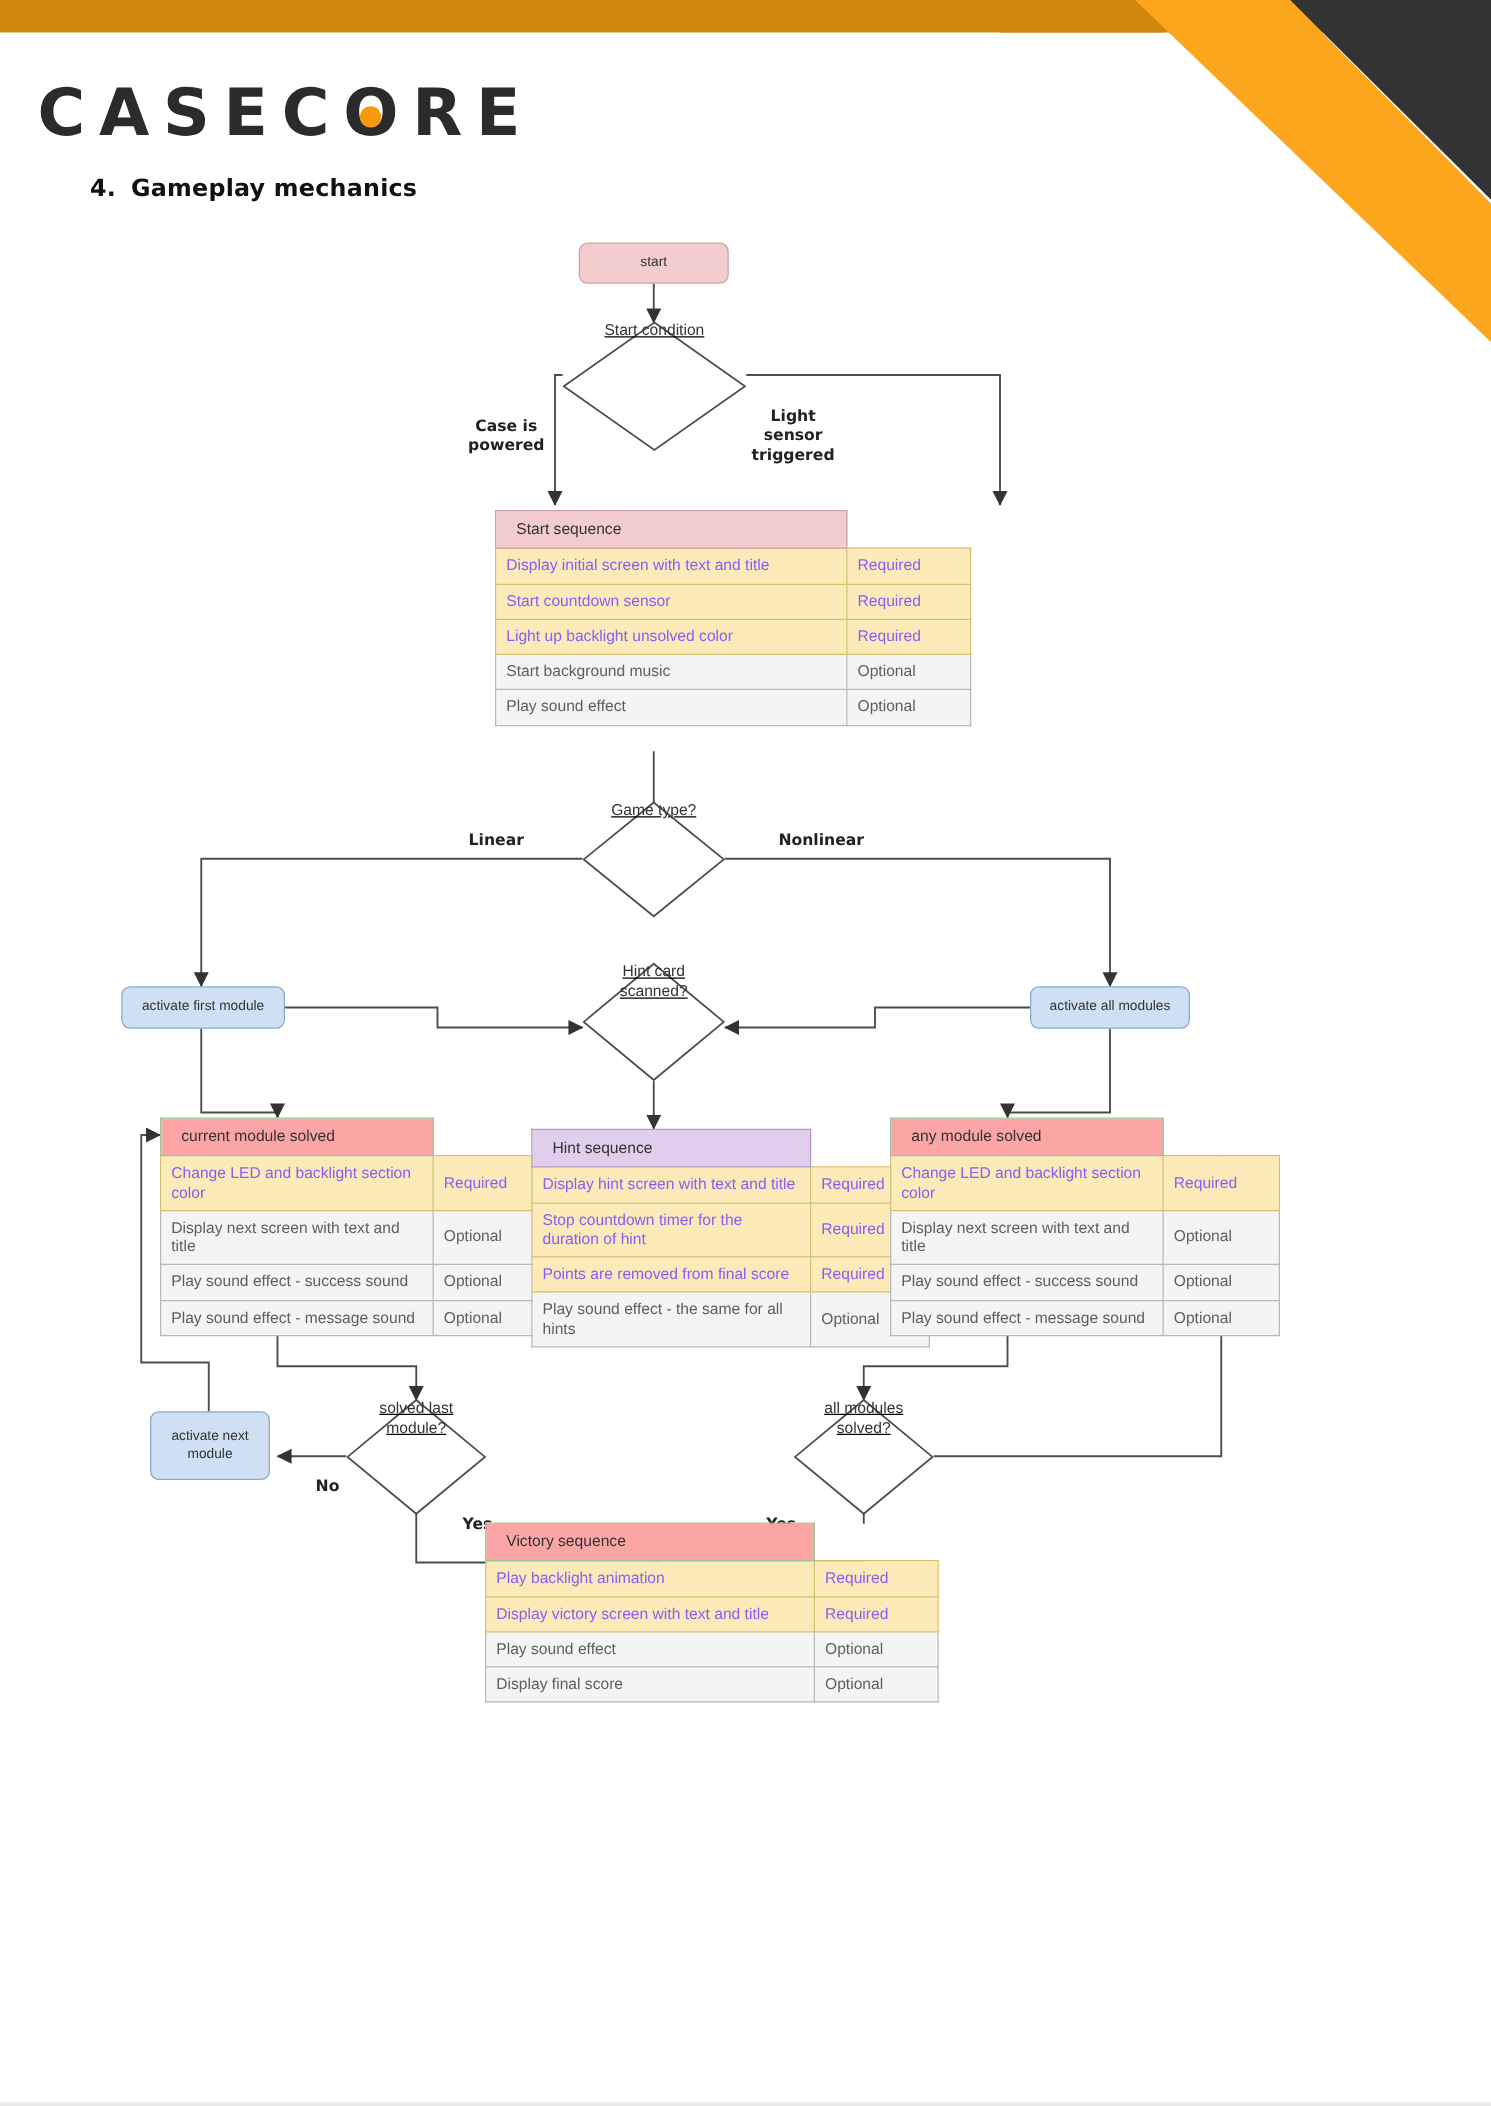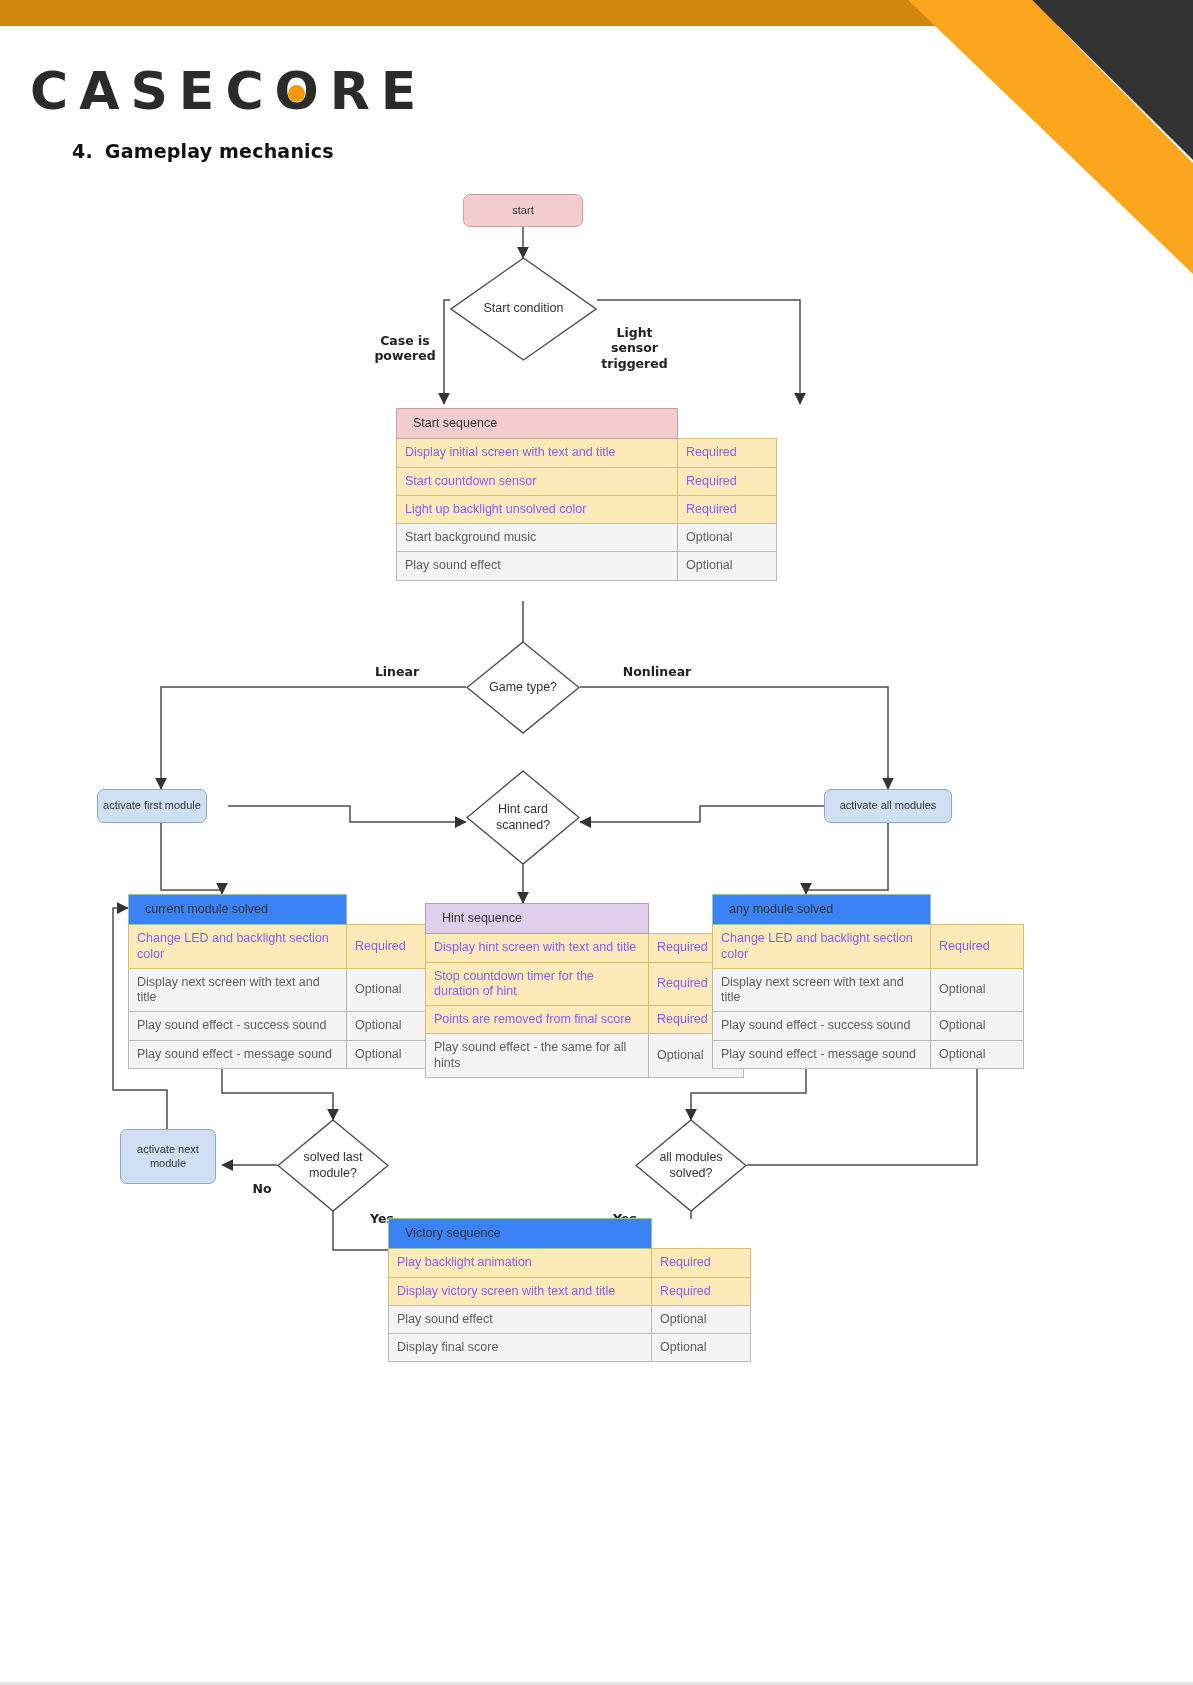--- a/index.html
+++ b/index.html
@@ -27,30 +27,30 @@
 
   
   .rbox{
     border-radius:7px;border:1px solid #9a9a9a;display:flex;align-items:center;justify-content:center;
     text-align:center;font-size:11px;color:#333;line-height:1.25;padding:0 4px;
   }
   .rbox.pink{background:#f3cdcd;border-color:#cda0a0;}
   .rbox.blue{background:#cfe0f5;border-color:#8aa8cc;}
 
   
-  .diamond{display:flex;align-items:center;justify-content:center;}
+  .diamond{display:flex;align-items:flex-start;justify-content:center;text-decoration:underline;}
   .diamond .dshape{position:absolute;left:0;top:0;width:100%;height:100%;}
   .diamond .dlabel{position:relative;z-index:2;font-size:12.5px;color:#333;text-align:center;line-height:1.25;}
 
   
   .tbl{border-collapse:collapse;font-size:12.5px;color:#444;}
   .tbl td{border:1px solid #b9b9b9;padding:6px 8px;vertical-align:middle;line-height:1.22;}
   .tbl .hdr td{text-align:left;color:#333;font-size:12.5px;padding:7px 16px;border:1px solid #9a9a9a;}
   .hdr.pink td{background:#f3cdcd;border-color:#cf9f9f;}
-  .hdr.green td{background:#3b82f6;border-color:#9cc49c;}
+  .hdr.green td{background:#fca5a5;border-color:#9cc49c;}
   .hdr.purple td{background:#e1cdec;border-color:#b69ac4;}
   .tbl tr.req td{background:#fcebb9;border-color:#d9be72;color:#8b5cf6;}
   .tbl tr.opt td{background:#f4f4f4;border-color:#b9b9b9;color:#5e5e5e;}
   .tbl td.flag{text-align:left;white-space:nowrap;}
 
   
   .elabel{position:absolute;font-family:"DejaVu Sans",sans-serif;font-weight:700;font-size:12.5px;color:#222;text-align:center;line-height:1.22;}
 </style>
 </head>
 <body>
@@ -177,21 +177,21 @@
   <div class="node diamond" style="left:466px;top:641px;width:114px;height:93px;">
     <svg class="dshape" viewBox="0 0 114 93" preserveAspectRatio="none">
       <polygon points="57,1 113,46.5 57,92 1,46.5" fill="#ffffff" stroke="#4d4d4d" stroke-width="1.4"></polygon>
     </svg>
     <span class="dlabel">Game type?</span>
   </div>
 
   <div class="elabel" style="left:352px;top:664px;width:90px;">Linear</div>
   <div class="elabel" style="left:607px;top:664px;width:100px;">Nonlinear</div>
 
-  <div class="node rbox blue" style="left:97px;top:789px;width:110px;height:34px;">
+  <div class="node rbox blue" style="left:97px;top:789px;width:131px;height:34px;">
     <span>activate first module</span>
   </div>
 
   <div class="node rbox blue" style="left:824px;top:789px;width:128px;height:34px;">
     <span>activate all modules</span>
   </div>
 
   <div class="node diamond" style="left:466px;top:770px;width:114px;height:95px;">
     <svg class="dshape" viewBox="0 0 114 95" preserveAspectRatio="none">
       <polygon points="57,1 113,47.5 57,94 1,47.5" fill="#ffffff" stroke="#4d4d4d" stroke-width="1.4"></polygon>

